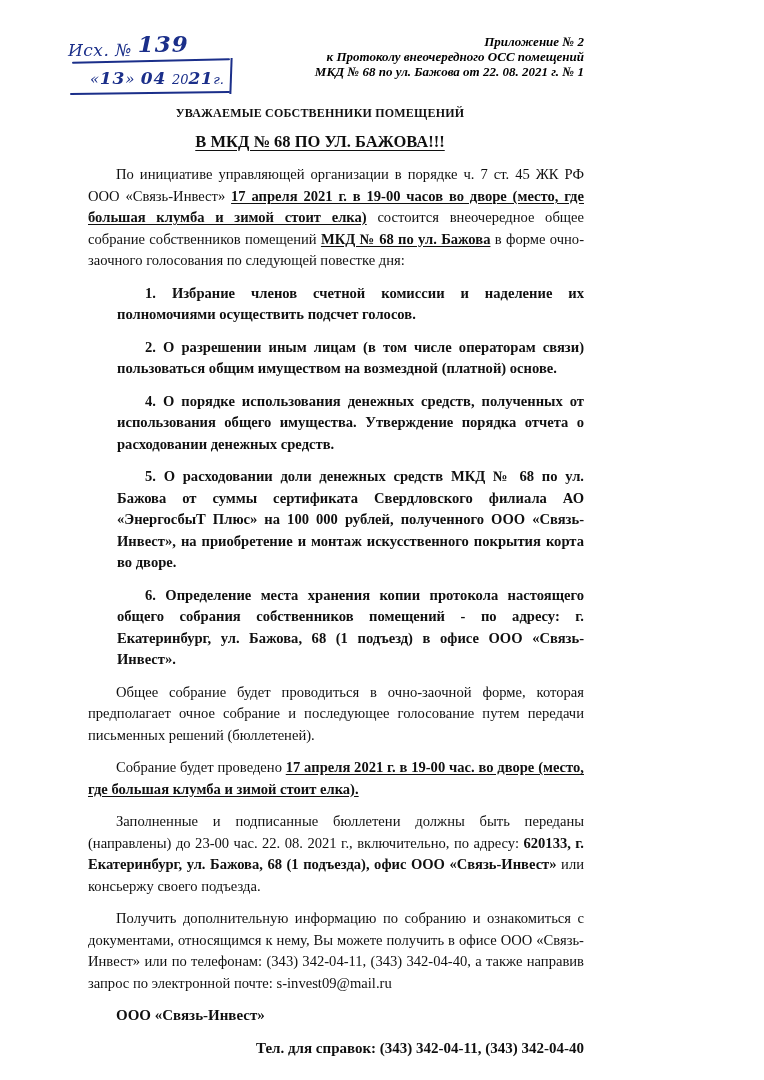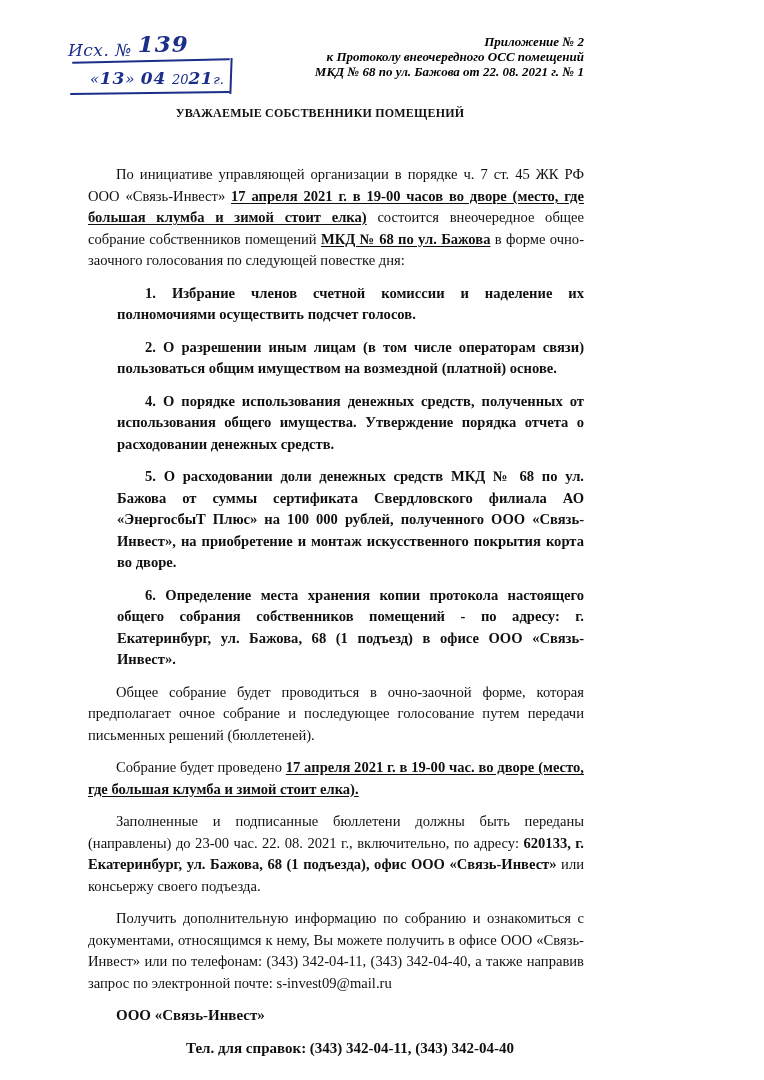--- a/index.html
+++ b/index.html
@@ -147,21 +147,21 @@
 
   .sign {
     margin-top: 20px;
     text-align: left;
     font-weight: bold;
     font-size: 15px;
     text-indent: 0;
   }
   .sign2 {
     margin-top: 14px;
-    text-align: center;
+    text-align: right;
     font-weight: bold;
     font-size: 15px;
     text-indent: 0;
   }
 </style>
 </head>
 <body>
 
 <div class="page">
 
@@ -180,20 +180,21 @@
   </div>
 
   <div class="ref">
     <div class="r1">Приложение № 2</div>
     <div>к Протоколу внеочередного ОСС помещений</div>
     <div>МКД № 68 по ул. Бажова  от 22. 08. 2021  г.  № 1</div>
   </div>
 
   <div class="title-wrap">
     <div class="title">УВАЖАЕМЫЕ СОБСТВЕННИКИ ПОМЕЩЕНИЙ</div>
+    <div class="subtitle">В МКД № 68 ПО УЛ. БАЖОВА!!!</div>
   </div>
 
   <div class="body">
 
     <p><span>По инициативе управляющей организации в порядке ч. 7 ст. 45 ЖК РФ  ООО «Связь-Инвест» </span><span class="bu">17 апреля 2021 г. в 19-00 часов во дворе (место, где большая клумба и зимой стоит елка)</span><span> состоится внеочередное общее собрание собственников помещений </span><span class="bu">МКД № 68 по ул. Бажова</span><span> в форме очно-заочного голосования по следующей повестке дня:</span></p>
 
     <p class="item"><b>1. Избрание членов счетной комиссии и наделение их полномочиями осуществить подсчет голосов.</b></p>
     <p class="item"><b>2. О разрешении иным лицам (в том числе операторам связи) пользоваться общим имуществом на возмездной (платной) основе.</b></p>
     <p class="item"><b>4. О порядке использования денежных средств, полученных от использования общего имущества. Утверждение порядка отчета о расходовании денежных средств.</b></p>
     <p class="item"><b>5. О расходовании доли денежных средств МКД № 68 по ул. Бажова от суммы сертификата Свердловского филиала АО «ЭнергосбыТ Плюс» на 100 000 рублей, полученного ООО «Связь-Инвест», на приобретение и монтаж искусственного покрытия корта во дворе.</b></p>

